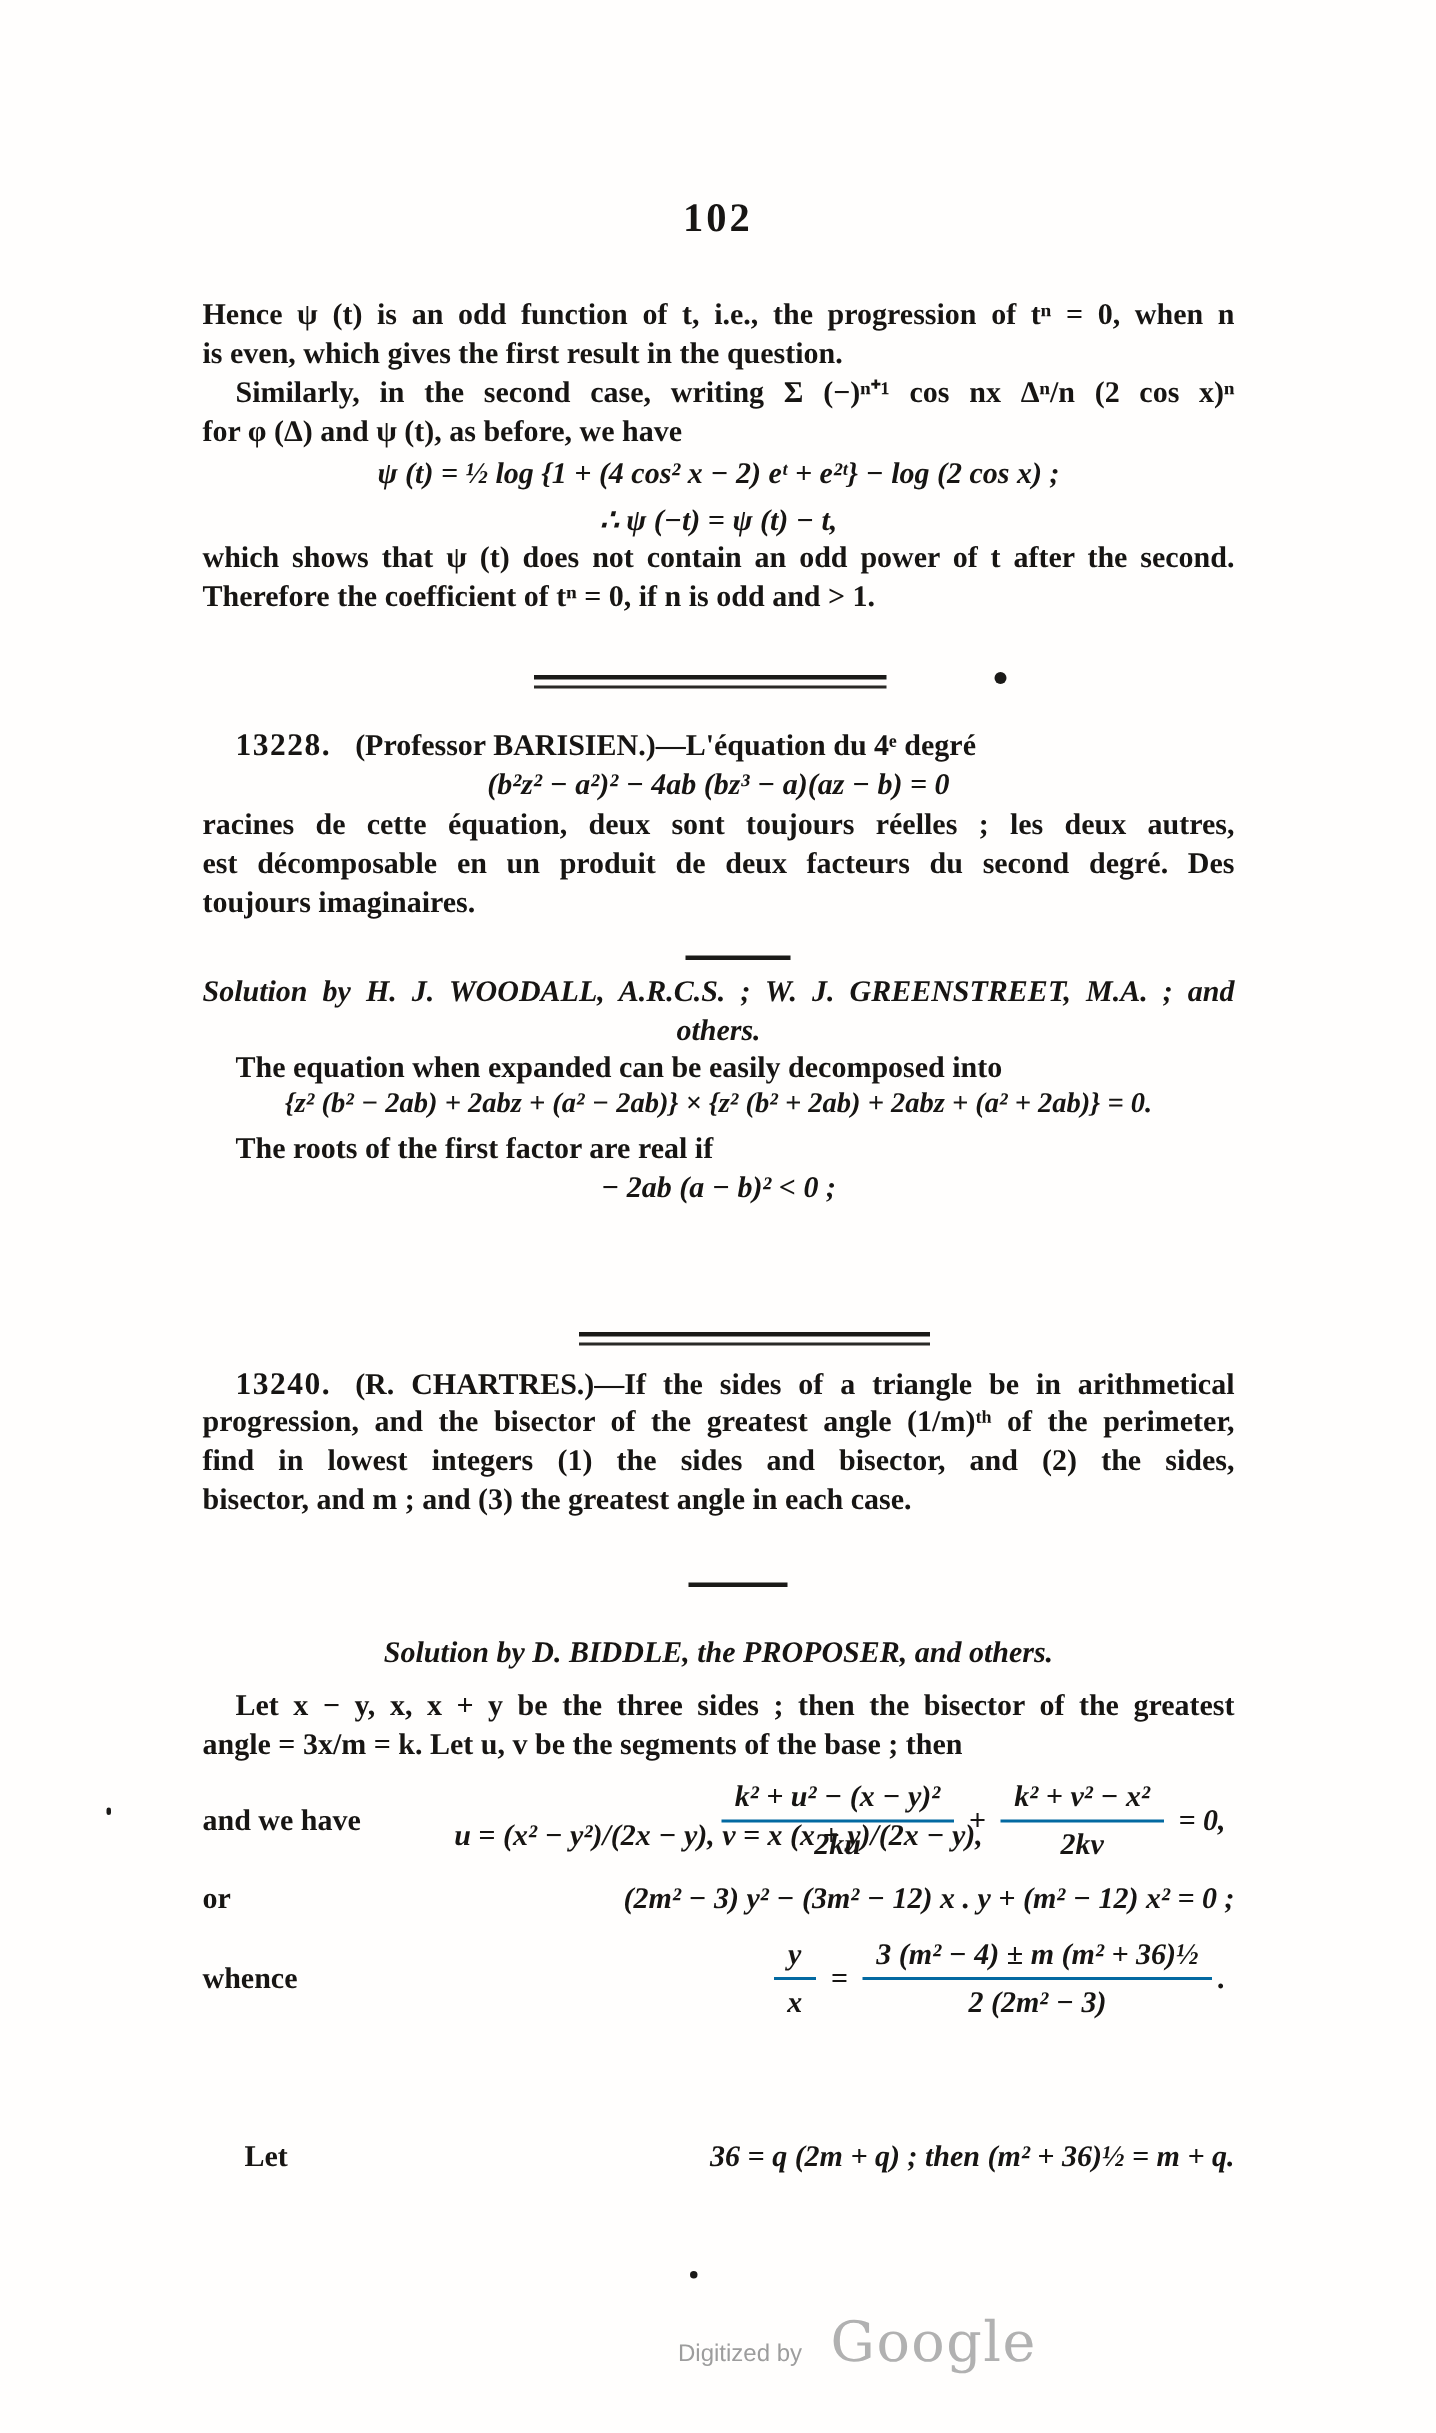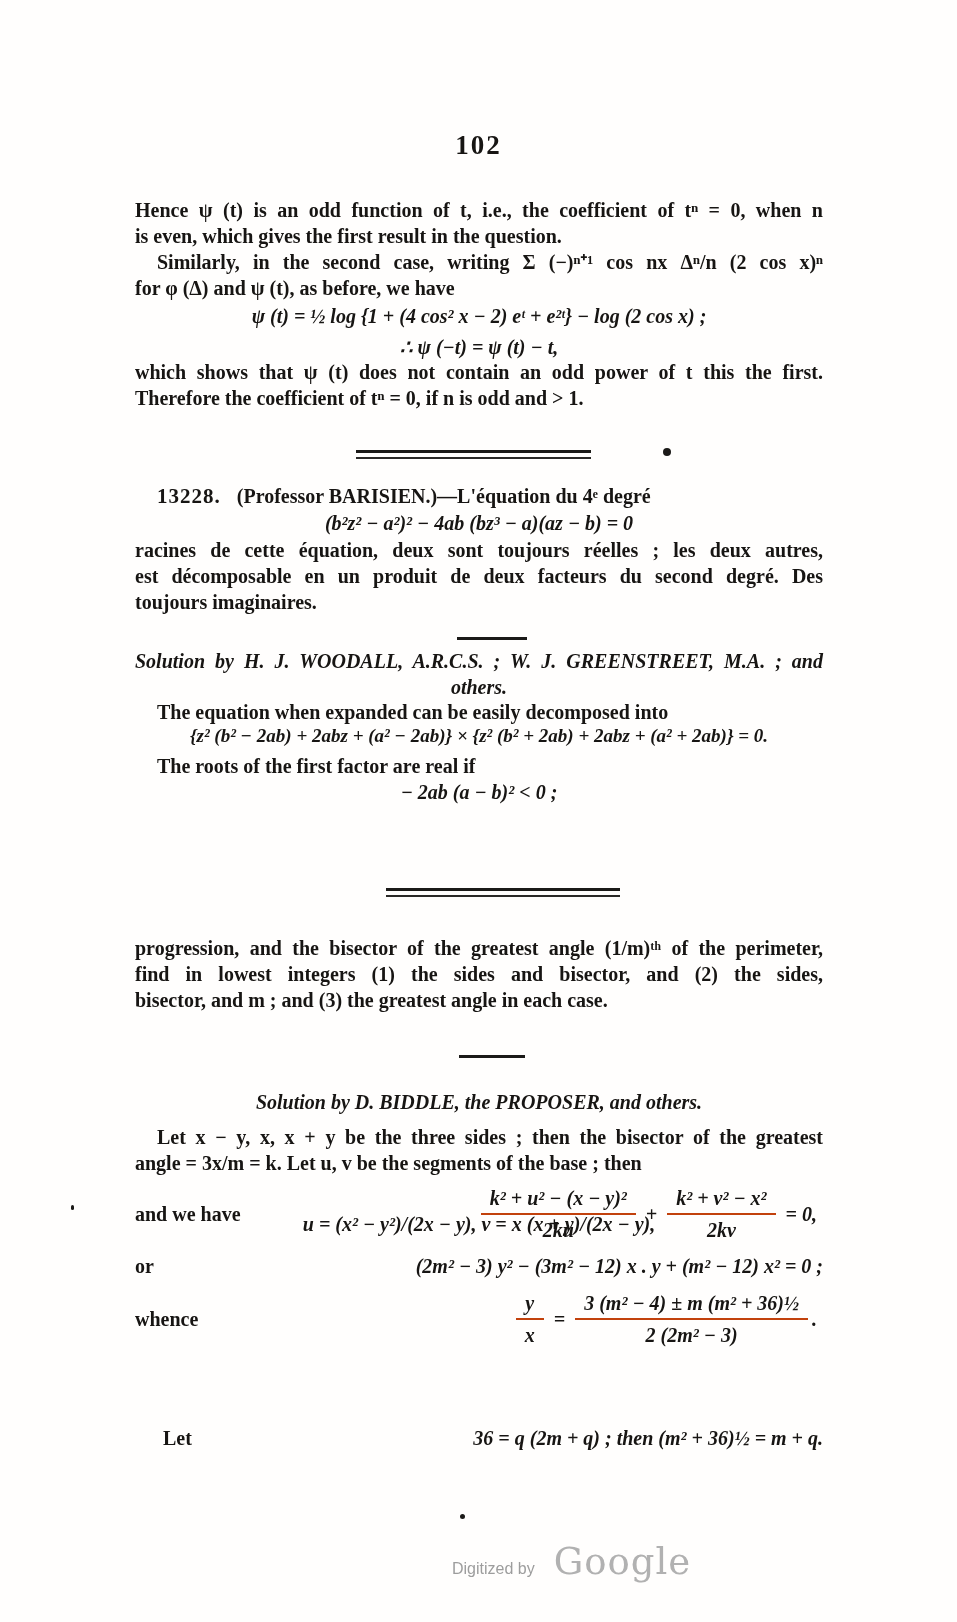--- a/index.html
+++ b/index.html
@@ -26,46 +26,46 @@
   .nowrap { white-space:nowrap; }
   .qnum { font-style:normal; font-weight:bold; font-size:21px; letter-spacing:1px; padding-right:16px; }
   .headline { text-indent:22px; }
   .headjust { text-indent:22px; white-space:nowrap; text-align:justify; text-align-last:justify; }
   .dbl-rule { position:absolute; height:4px; border-top:3px solid #1b1a18; border-bottom:2px solid #2a2927; }
   .s-rule { position:absolute; height:3px; background:#1b1a18; }
   .speck { position:absolute; background:#1b1a18; border-radius:50%; }
   .row { position:absolute; left:135px; width:688px; display:flex; align-items:center; justify-content:flex-end; font-size:20px; }
   .side-label { position:absolute; left:0; font-style:normal; font-weight:bold; white-space:nowrap; }
   .frac { display:inline-block; vertical-align:middle; text-align:center; font-style:italic; line-height:24px; margin:0 4px; }
-  .frac .num { display:block; padding:0 9px 3px; border-bottom:2px solid #c2410c; }
+  .frac .num { display:block; padding:0 9px 3px; border-bottom:2px solid #0369a1; }
   .frac .den { display:block; padding:3px 9px 0; }
   .op { display:inline-block; margin:0 6px; font-style:italic; }
   .wm { position:absolute; top:1540px; left:452px; display:flex; align-items:baseline; font-weight:normal; }
   .wm-prefix { font-family:"Liberation Sans", sans-serif; font-size:16px; color:#9d9d9d; margin-right:19px; }
   .wm-logo { font-family:"DejaVu Serif", serif; font-size:37px; color:#b1b1b1; letter-spacing:1px; }
 </style>
 </head>
 <body>
 
 <div class="page">
 
   <div class="pagenum">102</div>
 
   <div class="blk just" style="top:197px">
-      <div class="ln">Hence ψ (t) is an odd function of t, i.e., the coefficient of tⁿ = 0, when n</div>
+      <div class="ln">Hence ψ (t) is an odd function of t, i.e., the progression of tⁿ = 0, when n</div>
       <div class="ln">is even, which gives the first result in the question.</div>
     </div>
   <div class="blk just ind" style="top:249px">
       <div class="ln">Similarly, in the second case, writing  Σ (−)ⁿ⁺¹ cos nx Δⁿ/n (2 cos x)ⁿ</div>
       <div class="ln">for φ (Δ) and ψ (t), as before, we have</div>
     </div>
   <div class="blk math ctr nowrap" style="top:303px">ψ (t) = ½ log {1 + (4 cos² x − 2) eᵗ + e²ᵗ} − log (2 cos x) ;</div>
   <div class="blk math ctr nowrap" style="top:334px">∴   ψ (−t) = ψ (t) − t,</div>
   <div class="blk just" style="top:359px">
-      <div class="ln">which shows that ψ (t) does not contain an odd power of t this the first.</div>
+      <div class="ln">which shows that ψ (t) does not contain an odd power of t after the second.</div>
       <div class="ln">Therefore the coefficient of tⁿ = 0, if n is odd and &gt; 1.</div>
     </div>
 
   <div class="dbl-rule" style="left:356px;top:450px;width:235px"></div>
   <div class="speck" style="left:663px;top:448px;width:8px;height:8px"></div>
 
   <div class="blk headline" style="top:483px">
     <span class="qnum">13228.</span><span>(Professor BARISIEN.)—L'équation du 4ᵉ degré</span>
   </div>
   <div class="blk math ctr nowrap" style="top:510px">(b²z² − a²)² − 4ab (bz³ − a)(az − b) = 0</div>
@@ -81,20 +81,23 @@
       <div class="ln">Solution by H. J. WOODALL, A.R.C.S. ;  W. J. GREENSTREET, M.A. ;  and</div>
       <div class="ln">others.</div>
     </div>
   <div class="blk indent1 nowrap" style="top:699px">The equation when expanded can be easily decomposed into</div>
   <div class="blk math ctr nowrap" style="top:723px;font-size:19px">{z² (b² − 2ab) + 2abz + (a² − 2ab)}  ×  {z² (b² + 2ab) + 2abz + (a² + 2ab)}  =  0.</div>
   <div class="blk indent1 nowrap" style="top:753px">The roots of the first factor are real if</div>
   <div class="blk math ctr nowrap" style="top:779px">− 2ab (a − b)² &lt; 0 ;</div>
 
   <div class="dbl-rule" style="left:386px;top:888px;width:234px"></div>
 
+  <div class="blk headjust" style="top:909px">
+    <span class="qnum">13240.</span><span>(R. CHARTRES.)—If the sides of a triangle be in arithmetical</span>
+  </div>
   <div class="blk just" style="top:935px">
       <div class="ln">progression, and the bisector of the greatest angle (1/m)ᵗʰ of the perimeter,</div>
       <div class="ln">find in lowest integers (1) the sides and bisector, and (2) the sides,</div>
       <div class="ln">bisector, and m ;  and (3) the greatest angle in each case.</div>
     </div>
 
   <div class="s-rule" style="left:459px;top:1055px;width:66px"></div>
 
   <div class="blk center1 nowrap" style="top:1089px">Solution by D. BIDDLE, the PROPOSER, and others.</div>
   <div class="blk just ind" style="top:1124px">

